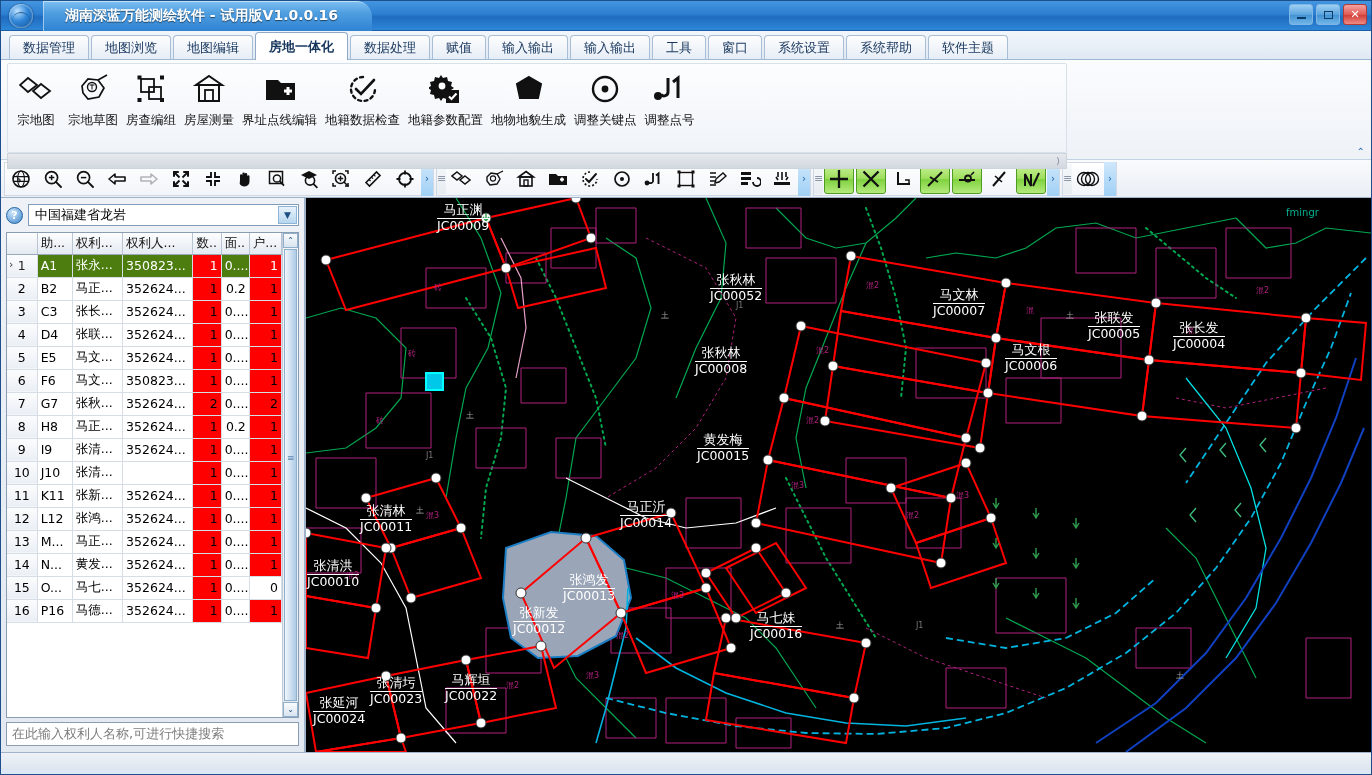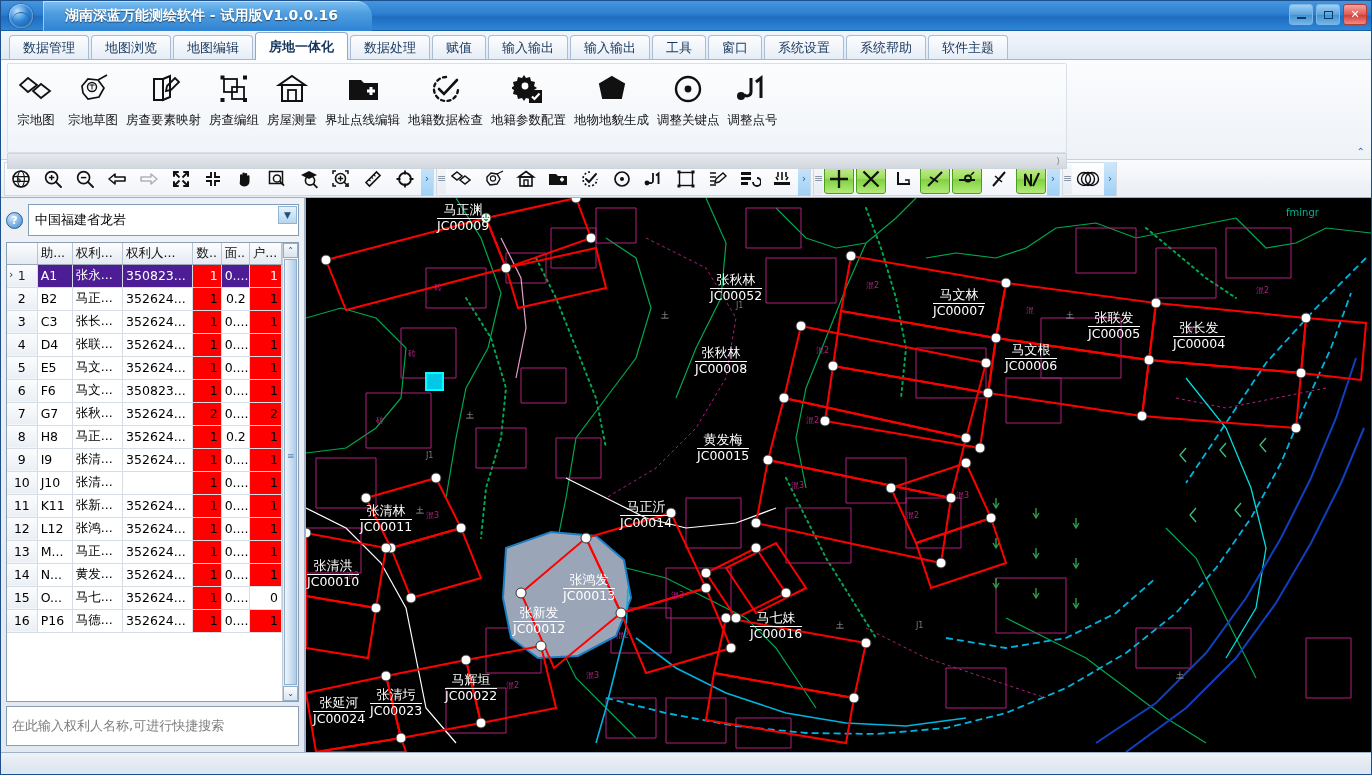--- a/index.html
+++ b/index.html
@@ -195,21 +195,21 @@
   .combo-row { display: flex; align-items: center; gap: 5px; margin-bottom: 6px; }
   .help-icon {
     width: 17px; height: 17px; border-radius: 50%;
     background: radial-gradient(circle at 35% 30%, #cfe6fb, #3d86cc);
     border: 1px solid #21639f;
     color: #fff; font-size: 11px; font-weight: bold;
     display: flex; align-items: center; justify-content: center;
     cursor: pointer;
   }
   .combo {
-    flex: 1; height: 32px;
+    flex: 1; height: 22px;
     border: 1px solid #7f9db9;
     background: #fff;
     display: flex; align-items: center;
     padding-left: 6px;
     font-size: 13px; color: #000;
     position: relative;
   }
   .combo-arrow {
     position: absolute; right: 1px; top: 1px;
     width: 19px; height: 18px;
@@ -243,21 +243,21 @@
     font-size: 12.5px; color: #000;
     padding: 0 3px;
     overflow: hidden; white-space: nowrap;
   }
   td.rowhdr {
     background: linear-gradient(#fbfcfd, #eaeff5);
     border-right: 1px solid #b4c0cf;
     text-align: center; color: #222;
     position: relative;
   }
-  tr.sel td { background: #4c1d95; color: #fff; }
+  tr.sel td { background: #4d7c0f; color: #fff; }
   tr.sel td.rowhdr { background: linear-gradient(#fbfcfd,#eaeff5); color: #222; }
   td.red { background: #ff0000; color: #fff; text-align: right; }
   tr.sel td.red { background: #ff0000; color: #fff; }
   td.num { text-align: right; }
   td.white { background: #fff; color: #000; text-align: right; }
   .sel-marker { position: absolute; left: 2px; top: 3px; font-size: 11px; color: #333; }
   .grid-body-wrap { flex: 1; display: flex; overflow: hidden; }
   .grid-cols { flex: 1; overflow: hidden; }
   .vscroll {
     width: 16px;
@@ -278,21 +278,21 @@
     width: 13px; flex: 1; margin: 1px 0;
     background: linear-gradient(90deg,#f0f6fc,#cfe0f1 50%,#aecbe6);
     border: 1px solid #8fb0cd;
     position: relative;
   }
   .vs-thumb::after {
     content: "≡"; position: absolute; left: 2px; top: 45%;
     font-size: 9px; color: #5b86b0;
   }
   .search-box {
-    height: 40px;
+    height: 24px;
     border: 1px solid #8a9db2;
     background: #fff;
     display: flex; align-items: center;
     padding-left: 5px;
     font-size: 13px; color: #7d7d7d;
     margin-bottom: 6px;
   }
 
   
   .map {
@@ -372,30 +372,20 @@
         <div class="rb-item">
           <div class="rb-icon">
             <svg width="34" height="34" viewBox="0 0 34 34">
               <path d="M6 14l6-7 10 1 6 8-5 9-11 2-5-6z" fill="none" stroke="#111" stroke-width="1.7"></path>
               <circle cx="16" cy="15" r="4.5" fill="none" stroke="#111" stroke-width="1.4"></circle>
               <path d="M13.5 13h5M16 12.5v5" stroke="#111" stroke-width="1"></path>
               <path d="M22 8l9-5" stroke="#111" stroke-width="1.6"></path>
             </svg>
           </div>
           <div class="rb-label">宗地草图</div>
-        </div>
-        <div class="rb-item">
-          <div class="rb-icon">
-            <svg width="34" height="34" viewBox="0 0 34 34">
-              <path d="M7 7h9v21H7z" fill="none" stroke="#111" stroke-width="2"></path>
-              <path d="M16 7l7-3v21l-7 3z" fill="none" stroke="#111" stroke-width="2"></path>
-              <path d="M20 14l8-8 4 4-8 8-5 1z" fill="none" stroke="#111" stroke-width="1.8"></path>
-            </svg>
-          </div>
-          <div class="rb-label">房查要素映射</div>
         </div>
         <div class="rb-item">
           <div class="rb-icon">
             <svg width="34" height="34" viewBox="0 0 34 34">
               <rect x="7" y="7" width="13" height="13" fill="none" stroke="#111" stroke-width="1.8"></rect>
               <rect x="15" y="15" width="12" height="12" fill="none" stroke="#111" stroke-width="1.8"></rect>
               <rect x="3.5" y="3.5" width="4" height="4" fill="#111"></rect>
               <rect x="26" y="3.5" width="4" height="4" fill="#111"></rect>
               <rect x="3.5" y="26" width="4" height="4" fill="#111"></rect>
               <rect x="26" y="26" width="4" height="4" fill="#111"></rect>
@@ -1202,21 +1192,21 @@
             <span class="cd">JC00013</span>
           </div>
           <div class="maplabel" style="left: 207px; top: 408px;">
             <span class="nm">张新发</span>
             <span class="cd">JC00012</span>
           </div>
           <div class="maplabel" style="left: 444px; top: 413px;">
             <span class="nm">马七妹</span>
             <span class="cd">JC00016</span>
           </div>
-          <div class="maplabel" style="left: 64px; top: 478px; margin-top: 12px;">
+          <div class="maplabel" style="left: 64px; top: 478px;">
             <span class="nm">张清圬</span>
             <span class="cd">JC00023</span>
           </div>
           <div class="maplabel" style="left: 139px; top: 475px;">
             <span class="nm">马辉垣</span>
             <span class="cd">JC00022</span>
           </div>
           <div class="maplabel" style="left: 7px; top: 498px;">
             <span class="nm">张延河</span>
             <span class="cd">JC00024</span>

